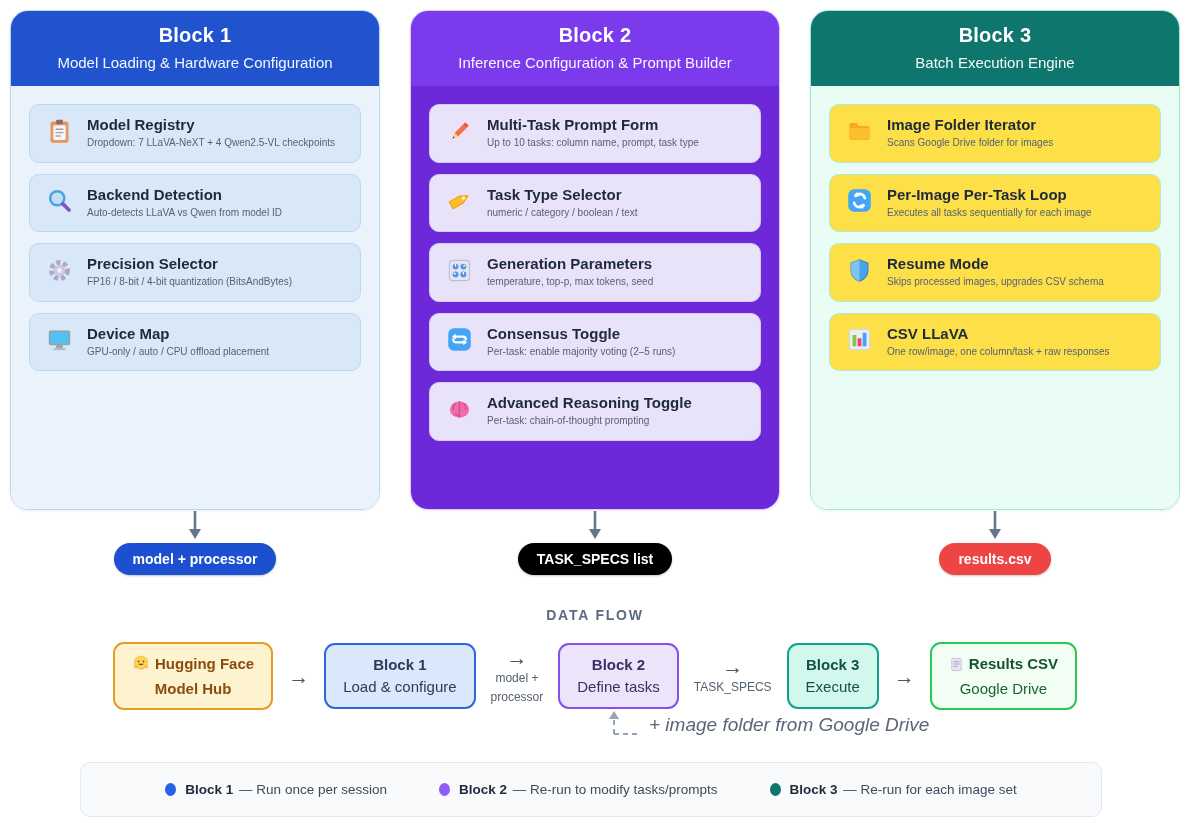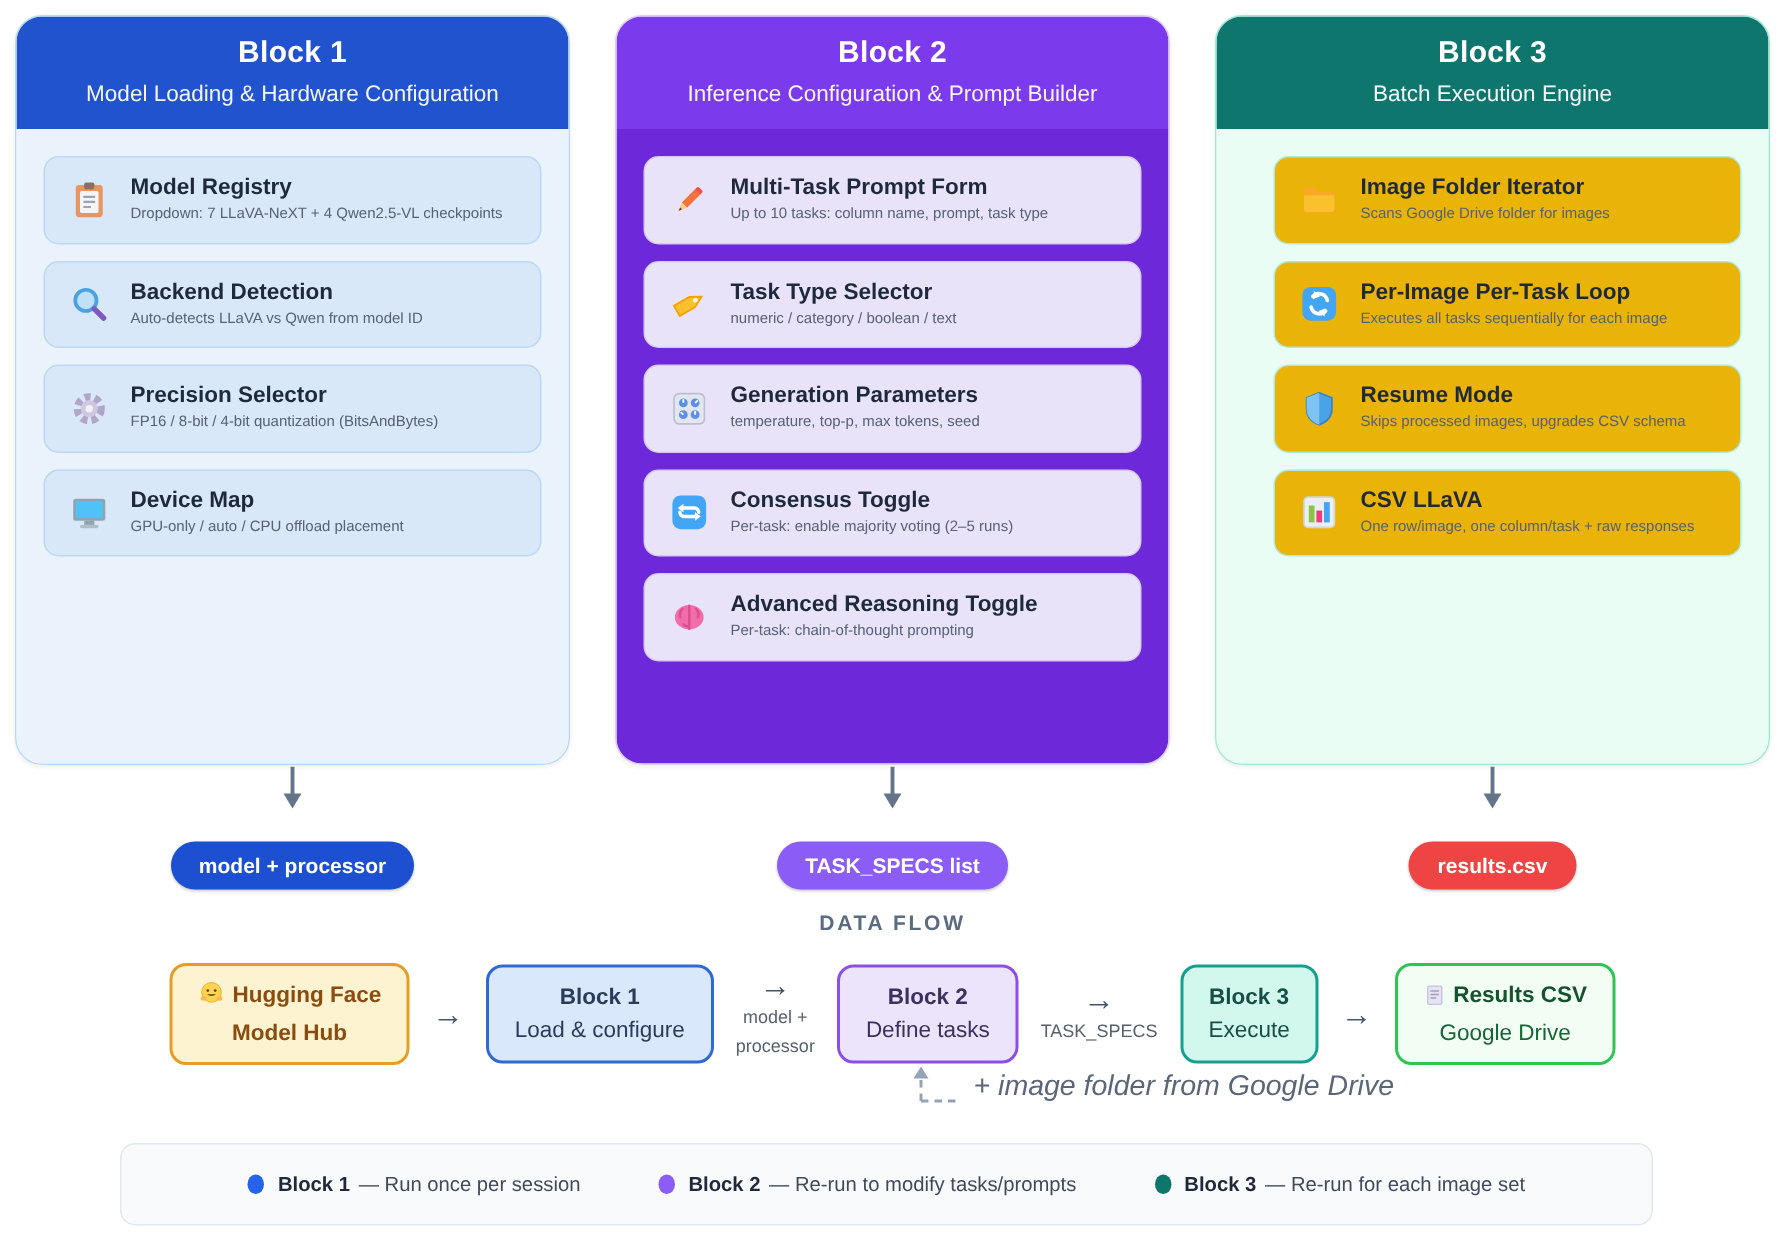--- a/index.html
+++ b/index.html
@@ -13,36 +13,36 @@
   .block { flex:1; border-radius:18px; overflow:hidden; display:flex; flex-direction:column; border:1.5px solid transparent; box-shadow:0 1px 3px rgba(15,23,42,.08); }
   .block-header { padding:13px 10px 15px; text-align:center; color:#fff; }
   .block-title { font-size:20px; font-weight:bold; letter-spacing:.2px; }
   .block-subtitle { font-size:15px; margin-top:7px; color:rgba(255,255,255,.95); }
   .block-body { flex:1; padding:18px; display:flex; flex-direction:column; gap:11px; }
 
   .b1 { border-color:#b9d8f6; } .b1 .block-header { background:#2153cf; } .b1 .block-body { background:#eaf2fb; }
   .b2 { border-color:#d9ccf5; } .b2 .block-header { background:#7c3aed; } .b2 .block-body { background:#6d28d9; }
   .b3 { border-color:#9fe8d2; } .b3 .block-header { background:#0f766e; } .b3 .block-body { background:#e9fdf5; }
 
-  .feature { display:flex; align-items:center; gap:13px; padding:11px 14px; border-radius:10px; border:1px solid; }
+  .feature { display:flex; align-items:flex-start; gap:13px; padding:11px 14px; border-radius:10px; border:1px solid; }
   .b1 .feature { background:#d9e8f9; border-color:#bcd7f2; }
   .b2 .feature { background:#e9e3f9; border-color:#d6caf1; }
-  .b3 .feature { background:#eab308; border-color:#aeead6;margin-left:20px; }
+  .b3 .feature { background:#fde047; border-color:#aeead6; }
   .f-icon { width:30px; height:30px; flex:0 0 30px; display:flex; align-items:center; justify-content:center; }
   .f-icon svg { width:27px; height:27px; }
   .f-text { flex:1; }
   .f-title { font-size:15px; font-weight:bold; color:#1e293b; margin-bottom:3px; }
   .f-desc { font-size:10px; color:#566176; line-height:1.45; }
 
   
   .outputs-row { position:absolute; top:511px; left:10px; right:10px; display:flex; gap:30px; }
   .out-col { flex:1; display:flex; flex-direction:column; align-items:center; }
   .down-arrow { display:block; }
-  .pill { margin-top:21px; padding:8px 19px; border-radius:999px; color:#fff; font-weight:bold; font-size:14px; box-shadow:0 1px 2px rgba(15,23,42,.25); }
-  .pill.p1 { background:#1d4fd1; } .pill.p2 { background:#8b5cf6; } .pill.p3 { background:#ef4444; }
+  .pill { margin-top:3px; padding:8px 19px; border-radius:999px; color:#fff; font-weight:bold; font-size:14px; box-shadow:0 1px 2px rgba(15,23,42,.25); }
+  .pill.p1 { background:#1d4fd1; } .pill.p2 { background:#000000; } .pill.p3 { background:#ef4444; }
 
   
   .df-heading { position:absolute; top:607px; left:0; width:100%; text-align:center; font-size:14px; font-weight:bold; letter-spacing:1.8px; color:#5b6b82; }
   .flow-row { position:absolute; top:638px; left:0; right:0; height:76px; display:flex; justify-content:center; align-items:center; gap:15px; }
   .fnode { border-radius:11px; border:2px solid; padding:9px 17px; text-align:center; font-size:15px; line-height:1.45; }
   .fnode .l1 { font-weight:bold; white-space:nowrap; }
   .fnode .l2 { white-space:nowrap; }
   .fnode.hf { background:#fdf3d0; border-color:#e79c24; color:#8a4d0f; } .fnode.hf .l2 { font-weight:bold; }
   .fnode.fb1 { background:#d9e8fa; border-color:#3069d6; color:#2b3b5c; }
   .fnode.fb2 { background:#ece4fb; border-color:#8b4fe8; color:#3a3160; }

